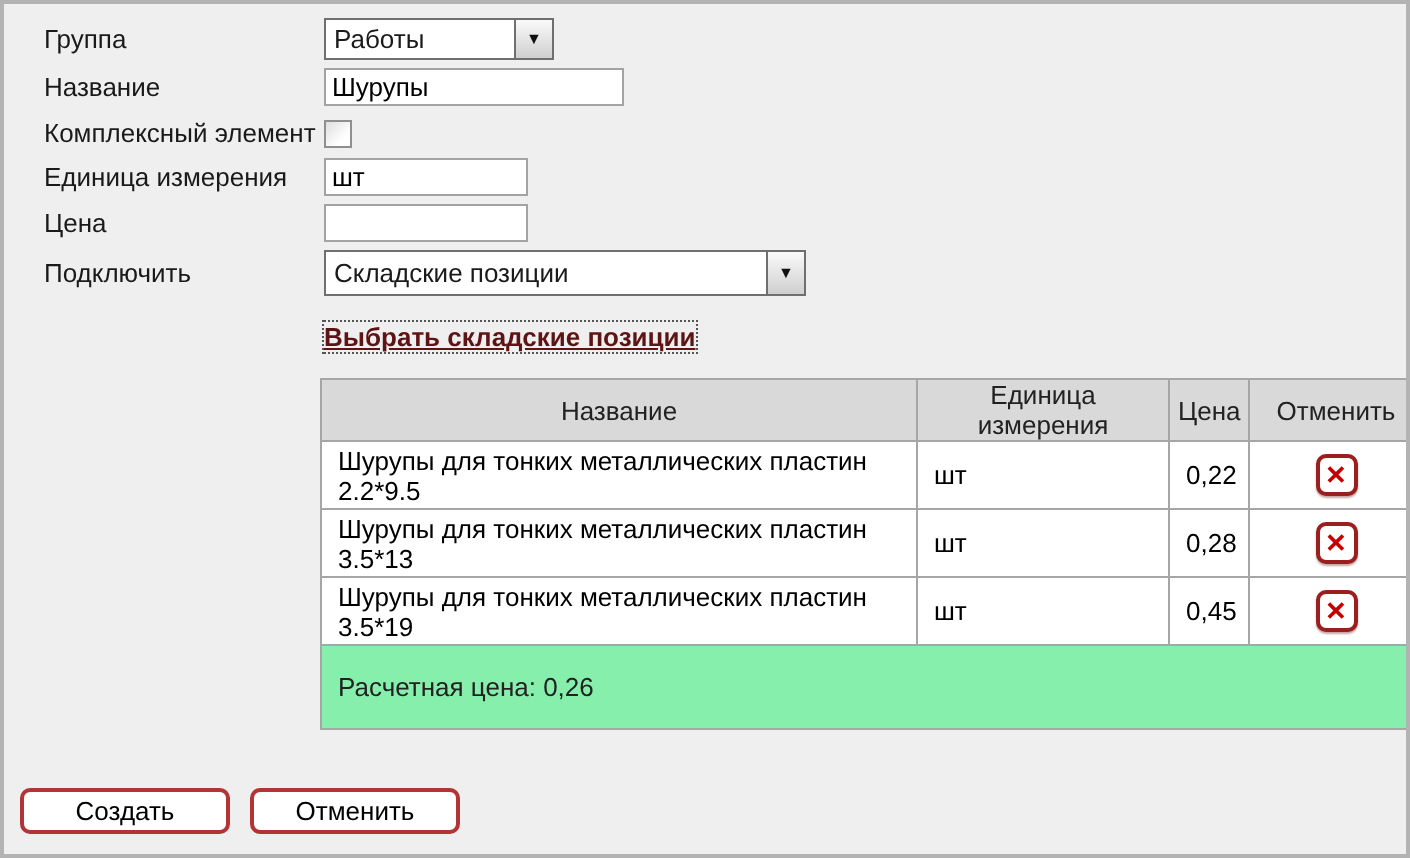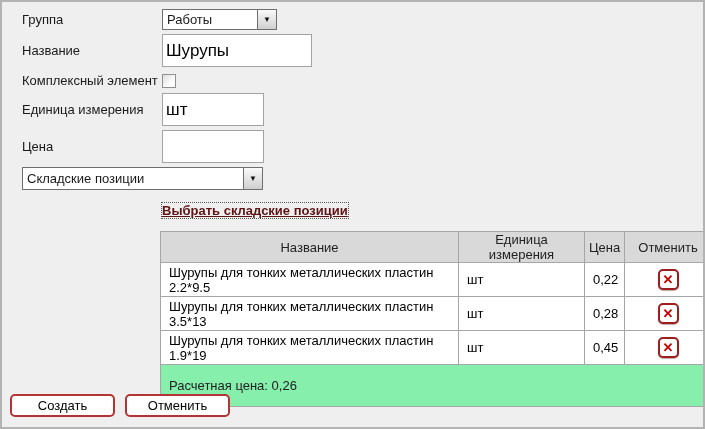--- a/index.html
+++ b/index.html
@@ -14,22 +14,22 @@
     overflow:hidden;
   }
 
   .form-area { padding:7px 8px 0 20px; }
 
   .form-row { display:flex; align-items:center; margin-bottom:4px; min-height:19px; }
   .form-row.cb-row { margin-top:3px; margin-bottom:3px; }
   .form-label { width:140px; flex:0 0 140px; color:#1a1a1a; }
 
   .text-input {
-    height:33px; border:1px solid #a3a3a3; background:#ffffff;
-    font-family:"Liberation Sans", sans-serif; font-size:17px; color:#000;
+    height:19px; border:1px solid #a3a3a3; background:#ffffff;
+    font-family:"Liberation Sans", sans-serif; font-size:13px; color:#000;
     padding:0 3px; outline:none;
   }
   .w-name { width:150px; }
   .w-unit { width:102px; }
 
   .fake-select {
     display:flex; align-items:center; height:21px;
     border:1px solid #6f6f6f; background:#ffffff; cursor:default;
   }
   .fake-select .sel-text { flex:1; padding:0 4px; white-space:nowrap; overflow:hidden; }
@@ -124,20 +124,21 @@
       <span class="form-label">Единица измерения</span>
       <input type="text" class="text-input w-unit" value="шт" style="">
     </div>
 
     <div class="form-row">
       <span class="form-label">Цена</span>
       <input type="text" class="text-input w-unit" value="" style="">
     </div>
 
     <div class="form-row">
+      <span class="form-label">Подключить</span>
       <div class="fake-select w-connect">
         <span class="sel-text">Складские позиции</span>
         <span class="sel-btn">▼</span>
       </div>
     </div>
 
     <a class="select-link">Выбрать складские позиции</a>
 
     <table class="positions-table">
       <colgroup>
@@ -165,21 +166,21 @@
         </tr>
         <tr>
           <td>Шурупы для тонких металлических пластин 3.5*13</td>
           <td>шт</td>
           <td class="price-cell">0,28</td>
           <td class="action-cell">
             <span class="delete-btn">✕</span>
           </td>
         </tr>
         <tr>
-          <td>Шурупы для тонких металлических пластин 1.9*19</td>
+          <td>Шурупы для тонких металлических пластин 3.5*19</td>
           <td>шт</td>
           <td class="price-cell">0,45</td>
           <td class="action-cell">
             <span class="delete-btn">✕</span>
           </td>
         </tr>
         <tr>
           <td class="footer-cell" colspan="4">Расчетная цена: 0,26</td>
         </tr>
       </tbody>

